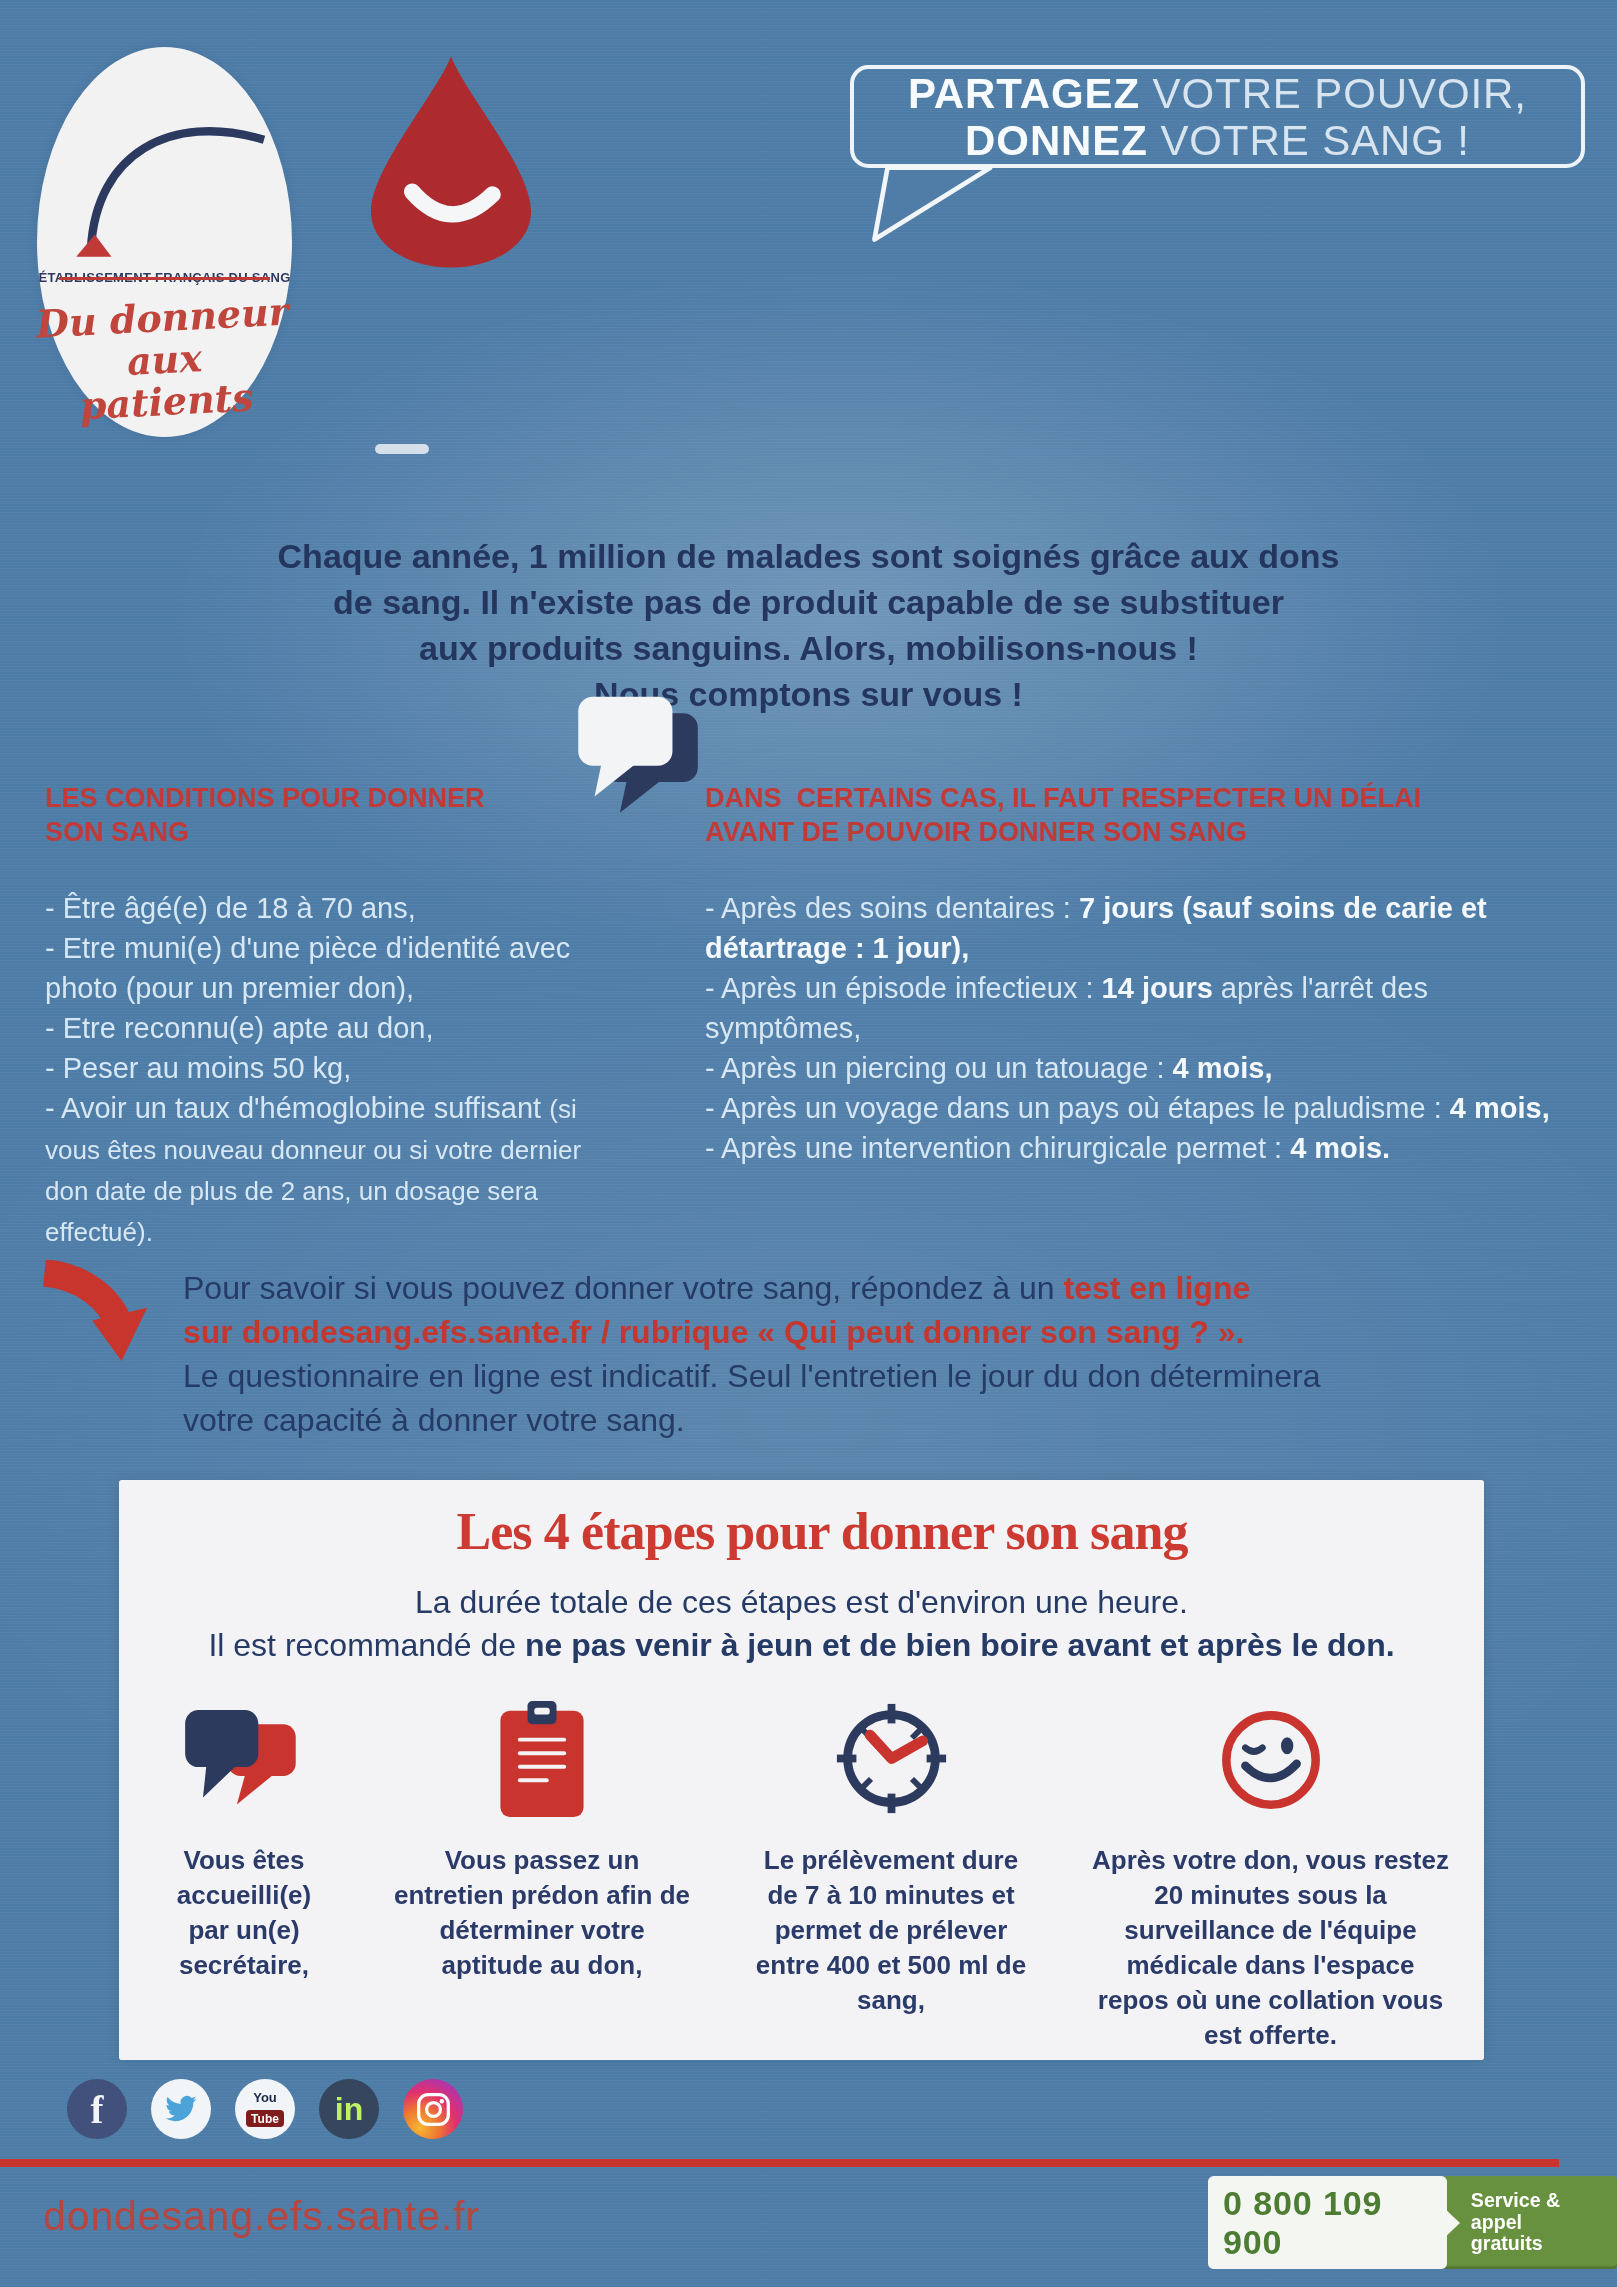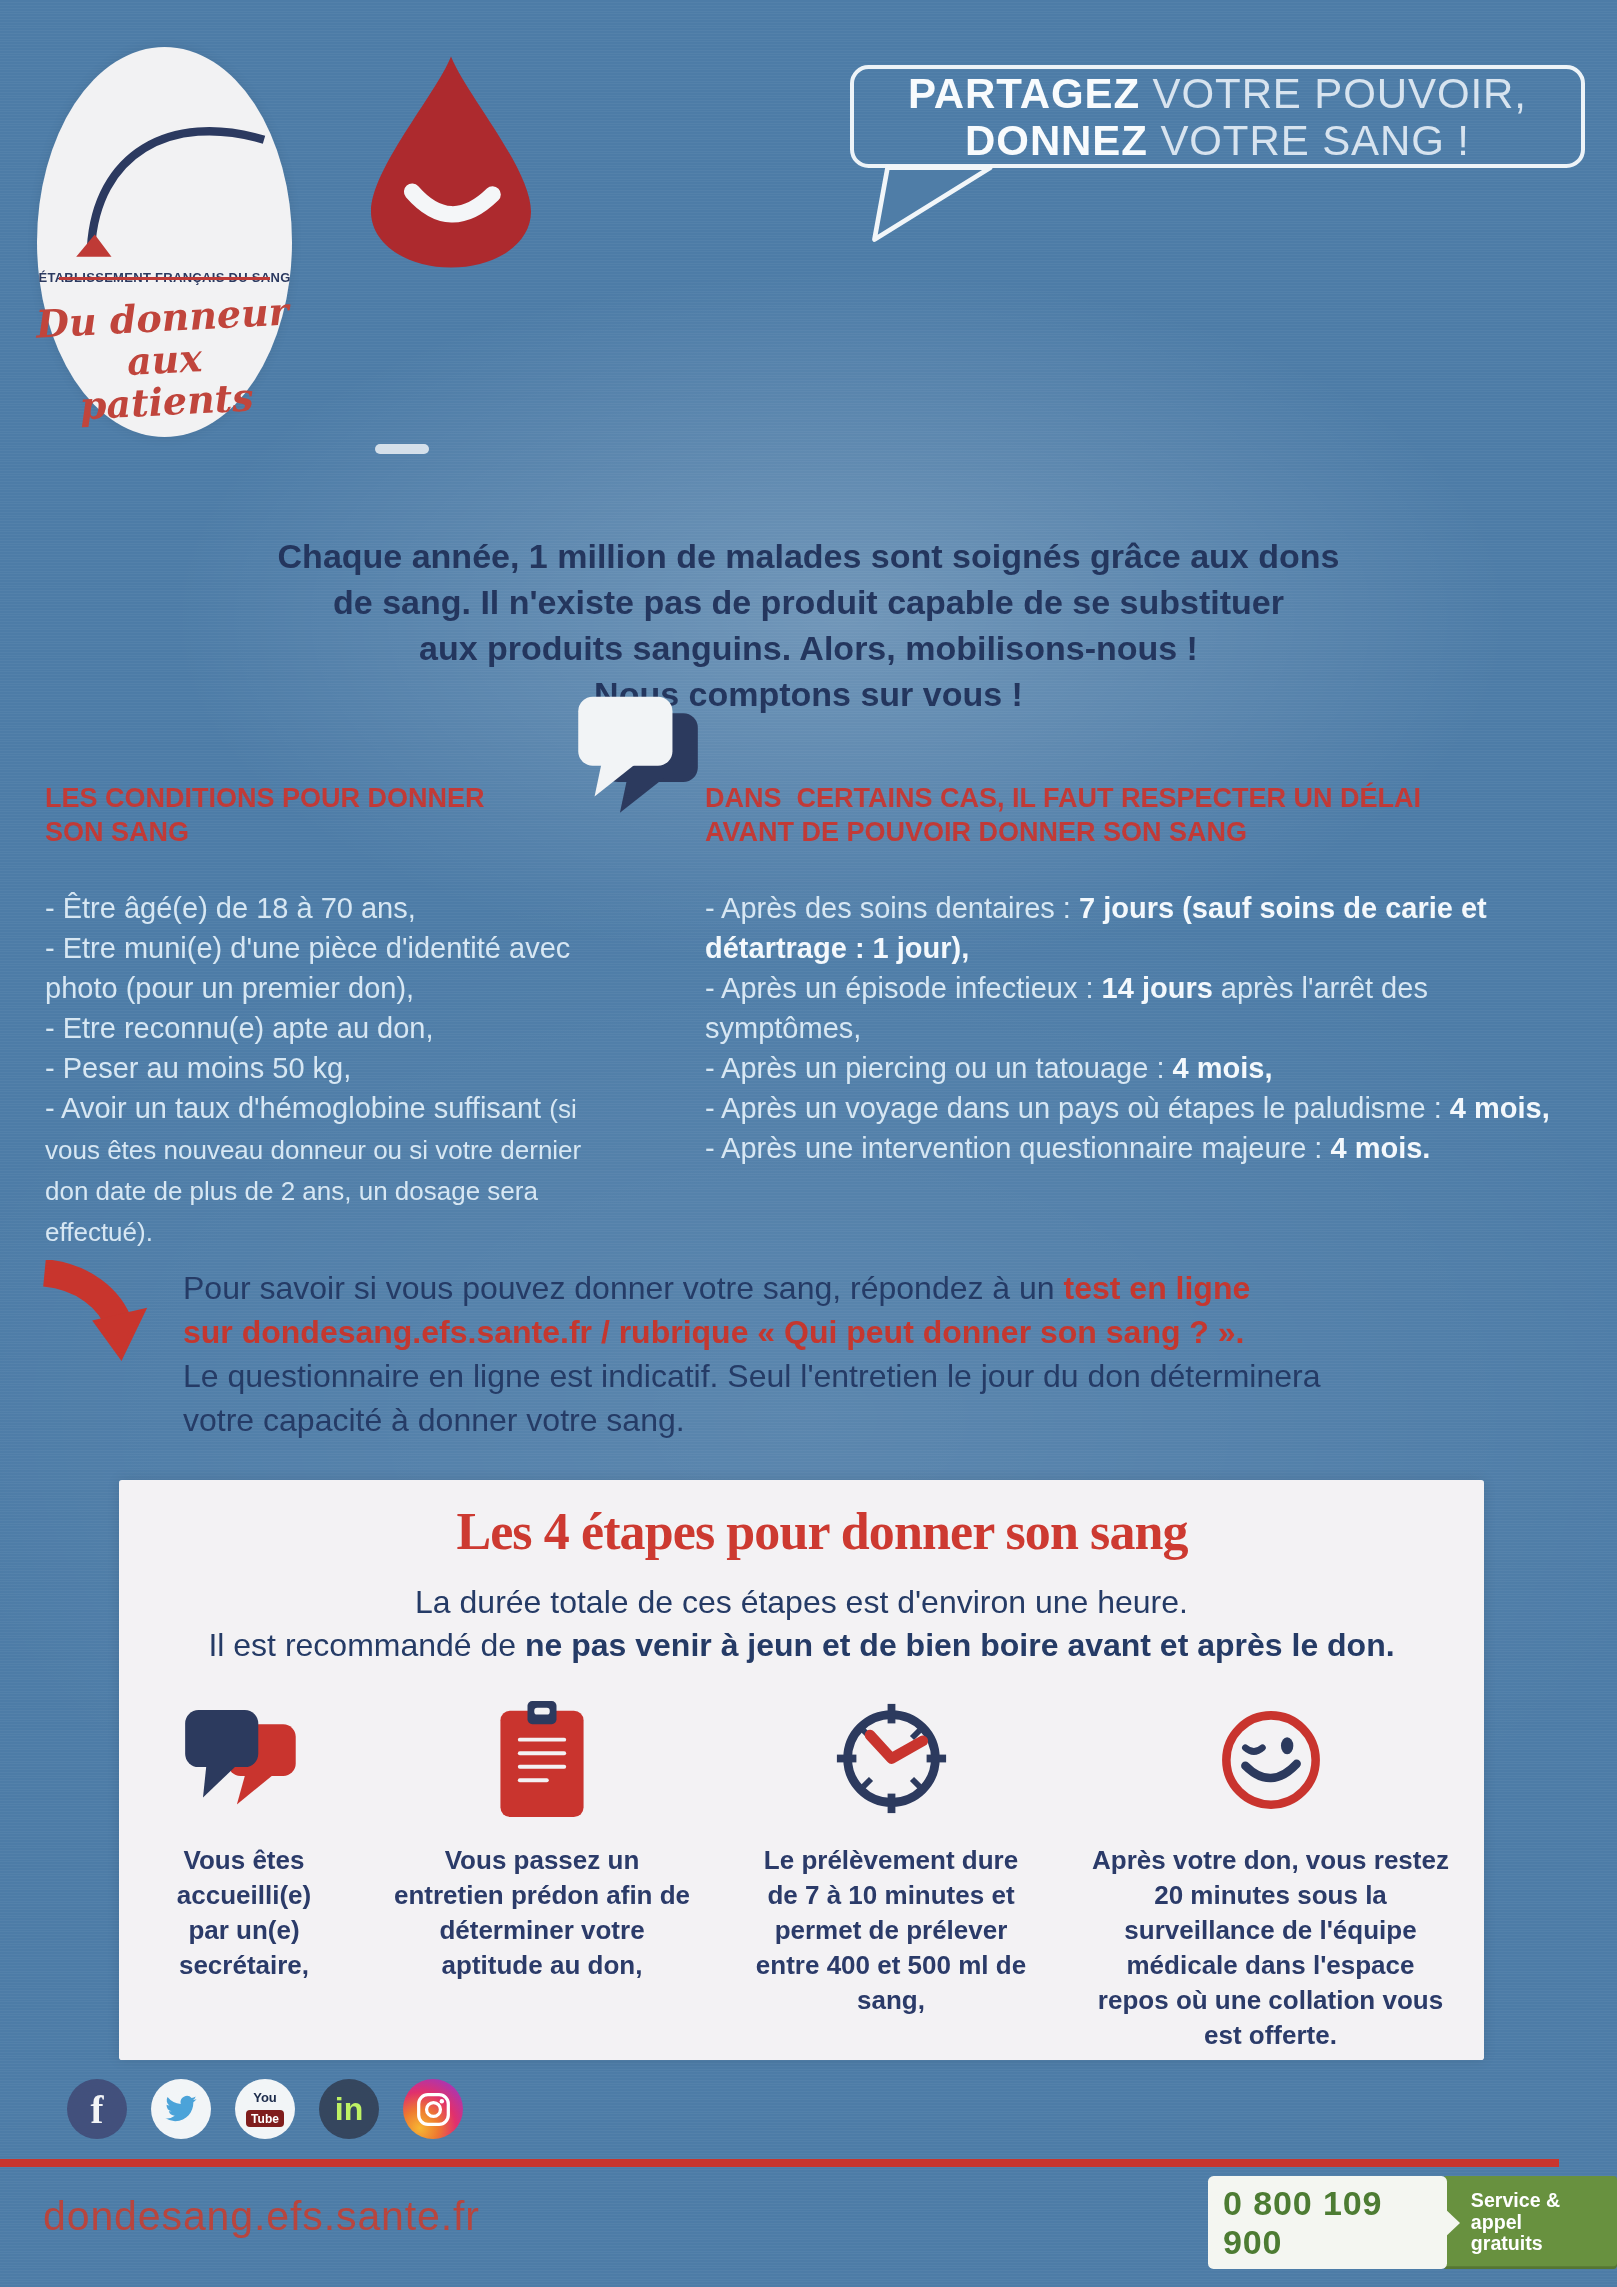--- a/index.html
+++ b/index.html
@@ -168,21 +168,21 @@
   </div>
 
   <div class="abs col-right">
     <div class="col-h">DANS  CERTAINS CAS, IL FAUT RESPECTER UN DÉLAI
 AVANT DE POUVOIR DONNER SON SANG</div>
     <div class="col-list delays">
         <div class="li"><span>- Après des soins dentaires : </span><span class="seg-b">7 jours (sauf soins de carie et détartrage : 1 jour),</span></div>
         <div class="li"><span>- Après un épisode infectieux : </span><span class="seg-b">14 jours</span><span> après l'arrêt des symptômes,</span></div>
         <div class="li"><span>- Après un piercing ou un tatouage : </span><span class="seg-b">4 mois,</span></div>
         <div class="li"><span>- Après un voyage dans un pays où étapes le paludisme : </span><span class="seg-b">4 mois,</span></div>
-        <div class="li"><span>- Après une intervention questionnaire majeure : </span><span class="seg-b">4 mois.</span></div>
+        <div class="li"><span>- Après une intervention chirurgicale permet : </span><span class="seg-b">4 mois.</span></div>
       </div>
   </div>
 
   <svg class="abs note-arrow" width="110" height="101" viewBox="0 0 120 110">
     <path d="M6,14 C48,18 78,42 88,72" stroke="#c8352d" stroke-width="30" fill="none"></path>
     <polygon points="58,66 118,52 90,110" fill="#c8352d"></polygon>
   </svg>
   <div class="abs note-text"><span>Pour savoir si vous pouvez donner votre sang, répondez à un </span><span class="seg-r">test en ligne
 sur dondesang.efs.sante.fr / rubrique « Qui peut donner son sang ? ».</span><span>
 Le questionnaire en ligne est indicatif. Seul l'entretien le jour du don déterminera

